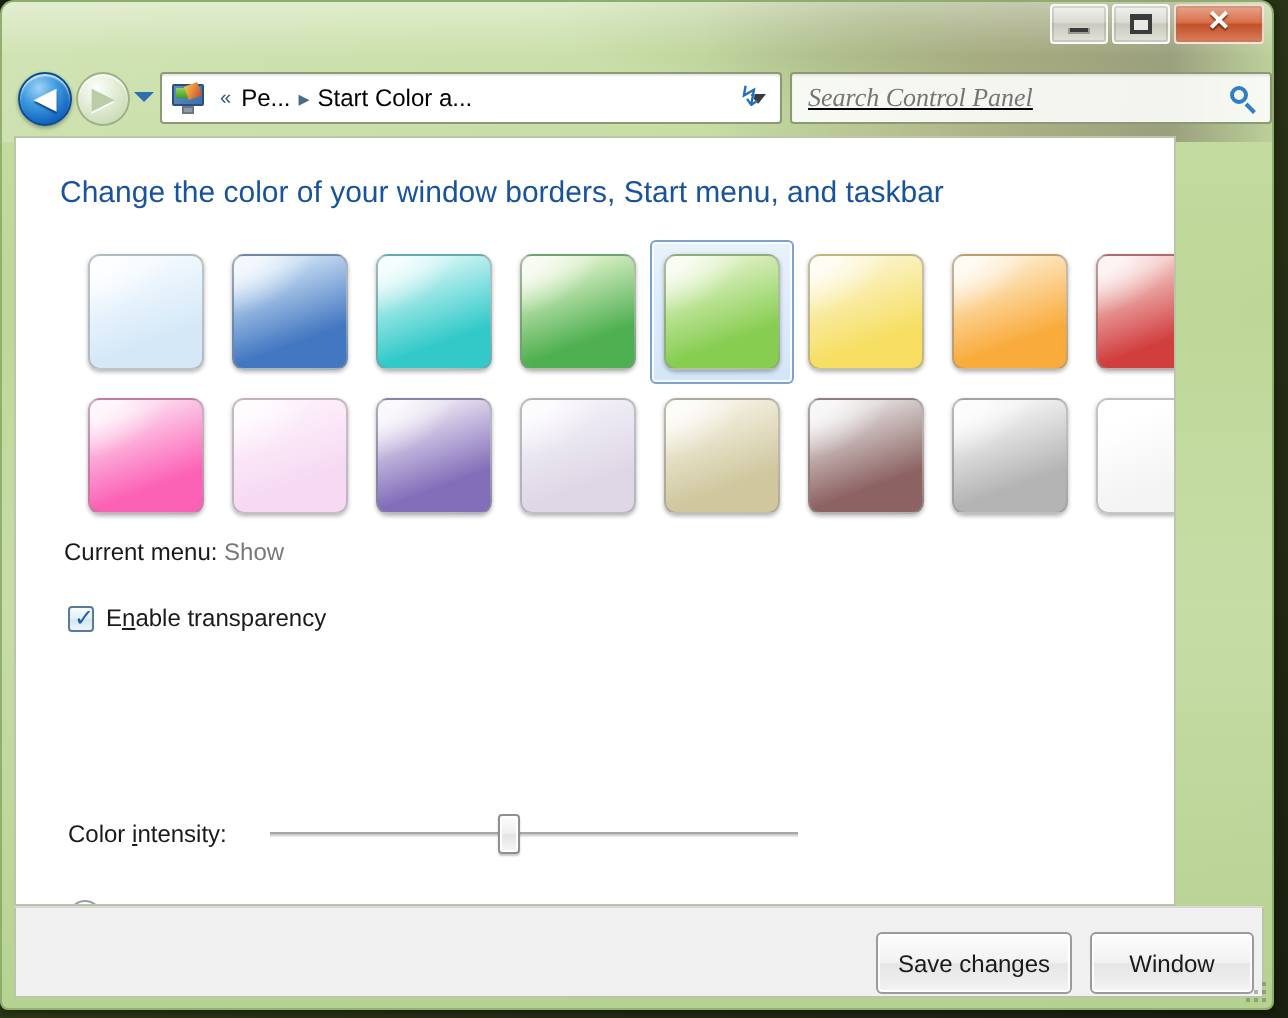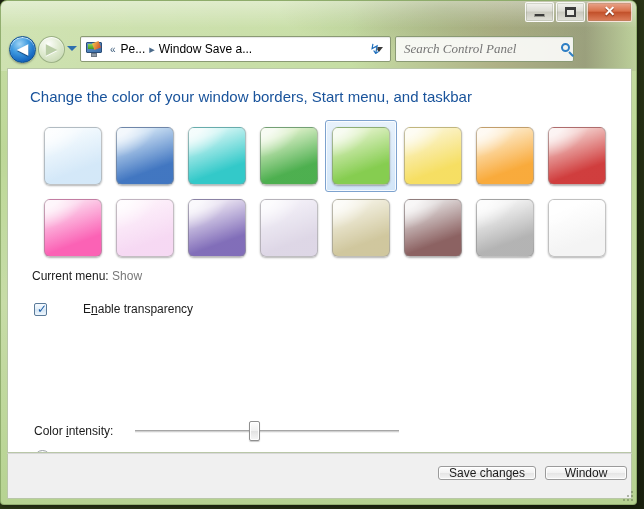--- a/index.html
+++ b/index.html
@@ -174,26 +174,27 @@
     width: 24px; height: 24px;
     display: flex; align-items: center; justify-content: center;
     font-size: 14px; color: #1f6fbd;
     font-family: "DejaVu Sans", sans-serif;
     text-shadow: 0 1px 0 rgba(255,255,255,0.7);
   }
 
   
   #searchbox {
     position: absolute; left: 394px; top: 5px;
-    width: 179px; height: 26px;
+    width: 241px; height: 26px;
     background: rgba(255,255,255,0.88);
     border: 1px solid #8a9a74;
     border-radius: 2px;
     display: flex; align-items: center;
     box-shadow: inset 0 1px 1px rgba(0,0,0,0.08);
+    text-decoration: underline;
   }
   #search-input {
     border: 0; outline: 0; background: transparent;
     font-family: "Liberation Serif", serif;
     font-style: italic; font-size: 13px; color: #666666;
     padding: 0 0 0 8px; width: 180px; height: 22px;
   }
   #search-icon {
     margin-left: auto; margin-right: 7px;
     position: relative; width: 13px; height: 13px; flex: none;
@@ -204,21 +205,21 @@
   }
   #search-icon .s-handle {
     position: absolute; left: 8px; top: 8px;
     width: 6px; height: 2px; background: #2f7fc4;
     transform: rotate(45deg); transform-origin: left center;
   }
 
   
   #client {
     position: absolute; left: 6px; top: 67px;
-    width: 625px; height: 385px;
+    width: 581px; height: 385px;
     background: #ffffff;
     border: 1px solid #b9c7a8;
     overflow: hidden;
   }
   #footer {
     position: absolute; left: 6px; top: 452px;
     width: 625px; height: 46px;
     background: #f0f0f0;
     border: 1px solid #b9c7a8; border-top: 1px solid #d8d8d8;
   }
@@ -283,26 +284,26 @@
     border: 1px solid #5a7a99;
     border-radius: 2px;
     position: relative;
     margin-right: 6px;
   }
   .checkbox .tick {
     position: absolute; left: 2px; top: -1px;
     color: #1c5ea8; font-size: 12px; line-height: 13px;
     font-family: "DejaVu Sans", sans-serif;
   }
-  .lbl { font-size: 12px; color: #1a1a1a; white-space: nowrap; margin-left: 30px; }
+  .lbl { font-size: 12px; color: #1a1a1a; white-space: nowrap; }
   .acc { text-decoration: underline; }
 
   
   #intensity-row {
-    position: absolute; left: 26px; top: 352px;
+    position: absolute; left: 26px; top: 338px;
     display: flex; align-items: center;
   }
   #intensity-label { font-size: 12px; color: #1a1a1a; }
   #slider-track-wrap {
     position: relative; margin-left: 22px;
     width: 264px; height: 20px;
   }
   #slider-track {
     position: absolute; left: 0; top: 9px;
     width: 264px; height: 3px;
@@ -329,21 +330,21 @@
     border: 1px solid #9aa0a6;
     background: linear-gradient(180deg,#ffffff 0%, #efefef 55%, #e2e2e2 100%);
     display: flex; align-items: center; justify-content: center;
     margin-right: 8px;
     box-shadow: inset 0 1px 1px rgba(255,255,255,0.95);
   }
 
   
   .btn {
     position: absolute; top: 12px;
-    height: 14px;
+    height: 31px;
     background: linear-gradient(180deg,#fdfdfd 0%, #f2f2f2 48%, #e5e5e5 52%, #f4f4f4 100%);
     border: 1px solid #9b9b9b;
     border-radius: 3px;
     font-size: 12px; color: #1a1a1a;
     display: flex; align-items: center; justify-content: center;
     box-shadow: inset 0 0 0 1px rgba(255,255,255,0.85);
   }
   #btn-save { left: 430px; width: 98px; }
   #btn-cancel { left: 537px; width: 82px; }
 
@@ -391,21 +392,21 @@
     <div id="addressbar">
       <div id="crumb-icon">
         <div class="mon-screen"></div>
         <div class="mon-pic"></div>
         <div class="mon-pen"></div>
         <div class="mon-stand"></div>
       </div>
       <span class="crumb-chev">«</span>
       <span class="crumb-text">Pe...</span>
       <span class="crumb-sep">▸</span>
-      <span class="crumb-text">Window Save a...</span>
+      <span class="crumb-text">Start Color a...</span>
       <div id="addr-dropdown"></div>
     </div>
 
     <div id="refresh-btn">
       <span>↯</span>
     </div>
 
     <div id="searchbox">
       <input id="search-input" type="text" placeholder="Search Control Panel" style="">
       <div id="search-icon">

